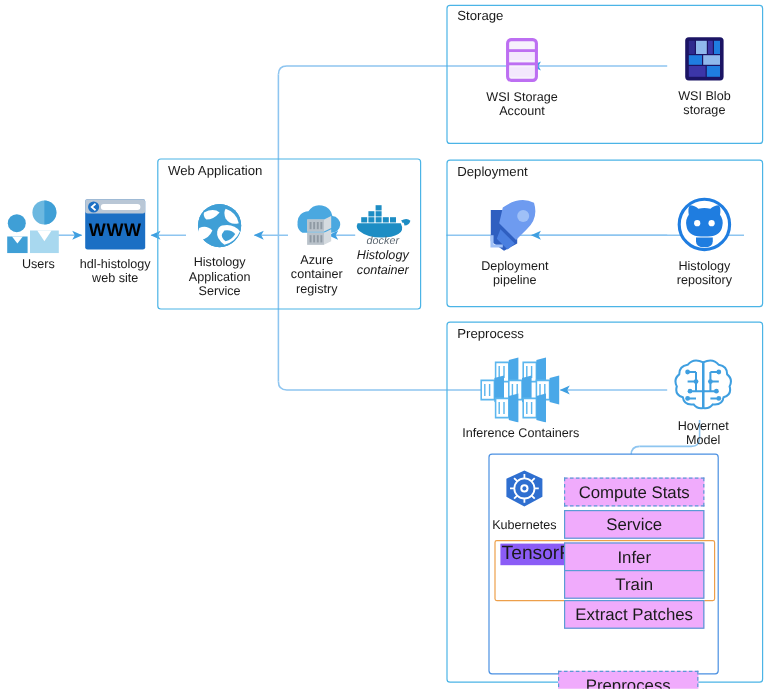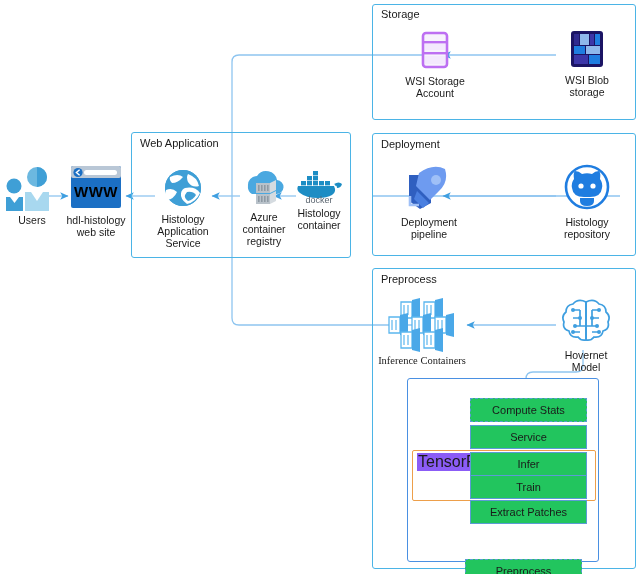--- a/index.html
+++ b/index.html
@@ -6,22 +6,22 @@
   body{width:640px;height:574px;position:relative;overflow:hidden;
        font-family:"Liberation Sans","DejaVu Sans",sans-serif;color:#1a1a1a;}
   #canvas{position:absolute;inset:0;width:640px;height:574px;padding-left:12px;}
   svg.layer{position:absolute;left:0;top:0;width:640px;height:574px;overflow:visible;}
   .section{position:absolute;border:1.4px solid #4bb4e6;border-radius:3px;background:transparent;}
   .section-title{position:absolute;font-size:11px;color:#1a1a1a;white-space:nowrap;}
   .node{position:absolute;display:flex;flex-direction:column;align-items:center;}
   .node .ico{display:block;}
   .node .lbl{margin-top:3px;font-size:10.5px;line-height:12px;text-align:center;color:#1a1a1a;white-space:pre-line;}
   .pipebox{position:absolute;border:1.4px solid #4a90e2;border-radius:3px;background:#fff;}
-  .stage{position:absolute;border:1.2px solid #5b9bd5;background:#22c55e;display:flex;
-         align-items:center;justify-content:center;font-size:11px;color:#1a1a1a;}
+  .stage{position:absolute;border:1.2px solid #5b9bd5;background:#f0abfc;display:flex;
+         align-items:center;justify-content:center;font-size:14px;color:#1a1a1a;}
   .stage.dashed{border-style:dashed;}
   .tfbox{position:absolute;border:1.6px solid #ed9f4a;border-radius:2px;background:transparent;}
   .tflabel{position:absolute;font-size:16px;color:#1a1a1a;background:#8b5cf6;padding:0 1px;white-space:nowrap;text-align:right;}
   .www{font-weight:bold;color:#ffffff;font-size:15px;letter-spacing:.5px;}
 </style>
 </head>
 <body>
 
 <div id="canvas">
 
@@ -135,21 +135,21 @@
           <rect x="24" y="26" width="1.6" height="6"></rect>
             <rect x="27" y="26" width="1.6" height="6"></rect>
         </g>
       </g>
     </svg>
     <div class="lbl">Azure
 container
 registry</div>
   </div>
 
-  <div class="node" style="left:292px;top:170px;width:54px;">
+  <div class="node" style="left:292px;top:170px;width:54px;font-style:italic;">
     <svg class="ico" width="50" height="34" viewBox="0 0 50 34">
       <g fill="#1d8dc4">
         <rect x="13" y="11" width="5" height="4.4"></rect>
           <rect x="19" y="11" width="5" height="4.4"></rect>
         <rect x="25" y="11" width="5" height="4.4"></rect>
           <rect x="13" y="6" width="5" height="4.4"></rect>
         <rect x="19" y="6" width="5" height="4.4"></rect>
           <rect x="19" y="1" width="5" height="4.4"></rect>
         <rect x="7" y="11" width="5" height="4.4"></rect>
           <rect x="31" y="11" width="5" height="4.4"></rect>
@@ -208,21 +208,21 @@
       <circle cx="26" cy="24" r="21" fill="#ffffff" stroke="#1f7de0" stroke-width="2.6"></circle>
       <path d="M13 16 q-1 -6 1 -8 q4 0 7 3 q5 -1.5 10 0 q3 -3 7 -3 q2 2 1 8 q3 4 2 9 q-1 9 -12 9 h-6 q-11 0 -12 -9 q-1 -5 2 -9z" fill="#1f7de0"></path>
       <path d="M19 38 q0 5 7 5 q7 0 7 -5 v-3 h-14z" fill="#1f7de0"></path>
       <circle cx="20" cy="23" r="2.6" fill="#ffffff"></circle>
       <circle cx="32" cy="23" r="2.6" fill="#ffffff"></circle>
     </svg>
     <div class="lbl">Histology
 repository</div>
   </div>
 
-  <div class="node" style="left:368px;top:296px;width:108px;font-family:Liberation Serif, serif;">
+  <div class="node" style="left:380px;top:296px;width:108px;">
     <svg class="ico" width="94" height="56" viewBox="0 0 94 56">
       <g>
 
         <g transform="translate(26,2)">
           <path d="M0 4 h11 v16 h-11 z" fill="#ffffff" stroke="#5bb6ee" stroke-width="1.3"></path>
           <path d="M3 7 v10 M7 7 v10" stroke="#5bb6ee" stroke-width="1.2"></path>
           <path d="M11 2 l8 -2 v24 l-8 -2 z" fill="#4aa8e8"></path>
         </g>
         <g transform="translate(49,2)">
           <path d="M0 4 h11 v16 h-11 z" fill="#ffffff" stroke="#5bb6ee" stroke-width="1.3"></path>
@@ -279,20 +279,33 @@
           <circle cx="31" cy="22" r="2"></circle>
         <circle cx="36" cy="30" r="2"></circle>
           <circle cx="38" cy="36" r="2"></circle>
       </g>
     </svg>
     <div class="lbl">Hovernet Model</div>
   </div>
 
   <div class="pipebox" style="left:407px;top:378px;width:190px;height:182px;"></div>
 
+  <div class="node" style="left:410px;top:391px;width:54px;">
+    <svg class="ico" width="38" height="38" viewBox="0 0 38 38">
+      <path d="M19 1 l15 7 v15 l-15 8 l-15 -8 v-15 z" fill="#2f6fd0"></path>
+      <g stroke="#ffffff" stroke-width="1.5" fill="none">
+        <circle cx="19" cy="16" r="8.4"></circle>
+        <path d="M19 7.6 v-3.6 M19 24.4 v3.6 M10.6 16 h-3.6 M27.4 16 h3.6
+                 M13 10 l-2.6 -2.6 M25 10 l2.6 -2.6 M13 22 l-2.6 2.6 M25 22 l2.6 2.6"></path>
+      </g>
+      <circle cx="19" cy="16" r="3.4" fill="#ffffff"></circle>
+      <circle cx="19" cy="16" r="1.7" fill="#2f6fd0"></circle>
+    </svg>
+    <div class="lbl">Kubernetes</div>
+  </div>
 
   <div class="tfbox" style="left:412px;top:450px;width:182px;height:49px;"></div>
   <div class="tflabel" style="left:417px;top:453px;">TensorFLow</div>
 
   <div class="stage dashed" style="left:470px;top:398px;width:115px;height:22px;">Compute Stats</div>
   <div class="stage" style="left:470px;top:425px;width:115px;height:22px;">Service</div>
   <div class="stage" style="left:470px;top:452px;width:115px;height:22px;">Infer</div>
   <div class="stage" style="left:470px;top:500px;width:115px;height:22px;">Extract Patches</div>
   <div class="stage" style="left:470px;top:475px;width:115px;height:22px;">Train</div>
   <div class="stage dashed" style="left:465px;top:527px;width:115px;height:22px;margin-top:32px;">Preprocess</div>

